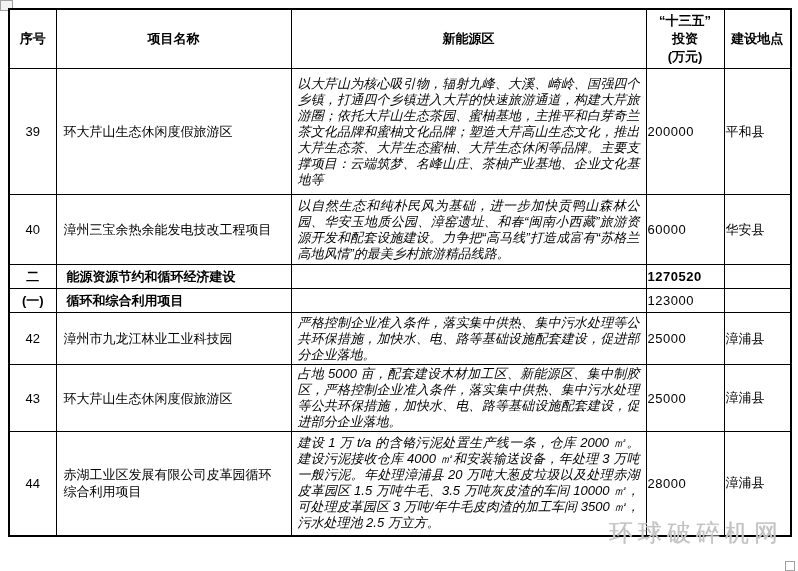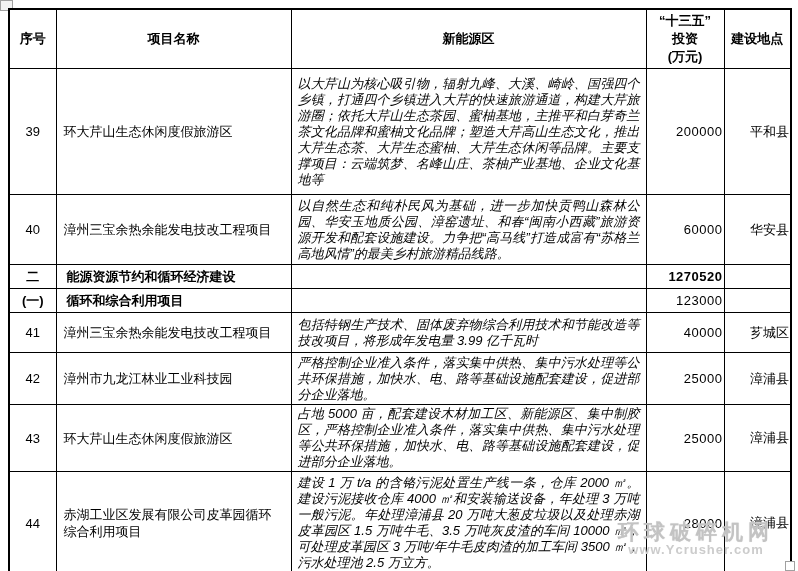--- a/index.html
+++ b/index.html
@@ -28,35 +28,35 @@
   #plan{border:2px solid #000;}
   #plan th{
     font-weight:bold;line-height:18px;padding:2px;
   }
   .c-no{text-align:center;}
   .c-name{text-align:left;padding:3px 7px;line-height:17px;}
   .c-content{
     text-align:justify;text-justify:inter-ideograph;
     padding:1px 6px;line-height:16px;font-style:italic;
   }
-  .c-inv{text-align:right;letter-spacing:0.5px;}
-  .c-loc{text-align:right;}
+  .c-inv{text-align:left;letter-spacing:0.5px;}
+  .c-loc{text-align:left;}
   .inv-header{white-space:pre-line;}
   tr.section-row td{font-weight:bold;}
   tr.subsection-row td.c-no,
   tr.subsection-row td.c-name{font-weight:bold;}
   tr.section-row td.c-name,
   tr.subsection-row td.c-name{padding-left:10px;margin-top:29px;}
   #watermark{
     position:absolute;left:596px;top:520px;width:200px;height:48px;
     color:#c3c3c3;pointer-events:none;text-align:center;
     user-select:none;line-height:1.1;
   }
   #watermark .wm-cn{
-    font-size:21px;font-weight:bold;letter-spacing:5px;white-space:nowrap;
+    font-size:24px;font-weight:normal;letter-spacing:5px;white-space:nowrap;
     text-shadow:0 0 1px #d8d8d8;
   }
   #watermark .wm-url{
     font-size:13px;font-weight:bold;letter-spacing:1px;white-space:nowrap;
     color:#cccccc;
   }
 </style>
 </head>
 <body>
 
@@ -103,27 +103,20 @@
       <td class="c-inv">1270520</td>
       <td class="c-loc"></td>
     </tr>
     <tr style="height:19px" class="subsection-row">
       <td class="c-no">(一)</td>
       <td class="c-name">循环和综合利用项目</td>
       <td class="c-content"></td>
       <td class="c-inv">123000</td>
       <td class="c-loc"></td>
     </tr>
-    <tr style="height:40px">
-      <td class="c-no">41</td>
-      <td class="c-name">漳州三宝余热余能发电技改工程项目</td>
-      <td class="c-content">包括特钢生产技术、固体废弃物综合利用技术和节能改造等技改项目，将形成年发电量 3.99 亿千瓦时</td>
-      <td class="c-inv">40000</td>
-      <td class="c-loc">芗城区</td>
-    </tr>
     <tr style="height:52px">
       <td class="c-no">42</td>
       <td class="c-name">漳州市九龙江林业工业科技园</td>
       <td class="c-content">严格控制企业准入条件，落实集中供热、集中污水处理等公共环保措施，加快水、电、路等基础设施配套建设，促进部分企业落地。</td>
       <td class="c-inv">25000</td>
       <td class="c-loc">漳浦县</td>
     </tr>
     <tr style="height:66px">
       <td class="c-no">43</td>
       <td class="c-name">环大芹山生态休闲度假旅游区</td>
@@ -136,16 +129,15 @@
       <td class="c-name">赤湖工业区发展有限公司皮革园循环综合利用项目</td>
       <td class="c-content">建设 1 万 t/a 的含铬污泥处置生产线一条，仓库 2000 ㎡。建设污泥接收仓库 4000 ㎡和安装输送设备，年处理 3 万吨一般污泥。年处理漳浦县 20 万吨大葱皮垃圾以及处理赤湖皮革园区 1.5 万吨牛毛、3.5 万吨灰皮渣的车间 10000 ㎡，可处理皮革园区 3 万吨/年牛毛皮肉渣的加工车间  3500 ㎡，污水处理池 2.5 万立方。</td>
       <td class="c-inv">28000</td>
       <td class="c-loc">漳浦县</td>
     </tr>
   </tbody>
 </table>
 
 <div id="watermark">
   <div class="wm-cn">环球破碎机网</div>
-  <div class="wm-url">www.Ycrusher.com</div>
 </div>
 
 <div class="handle" id="handle-br"></div>
 
 </body></html>

